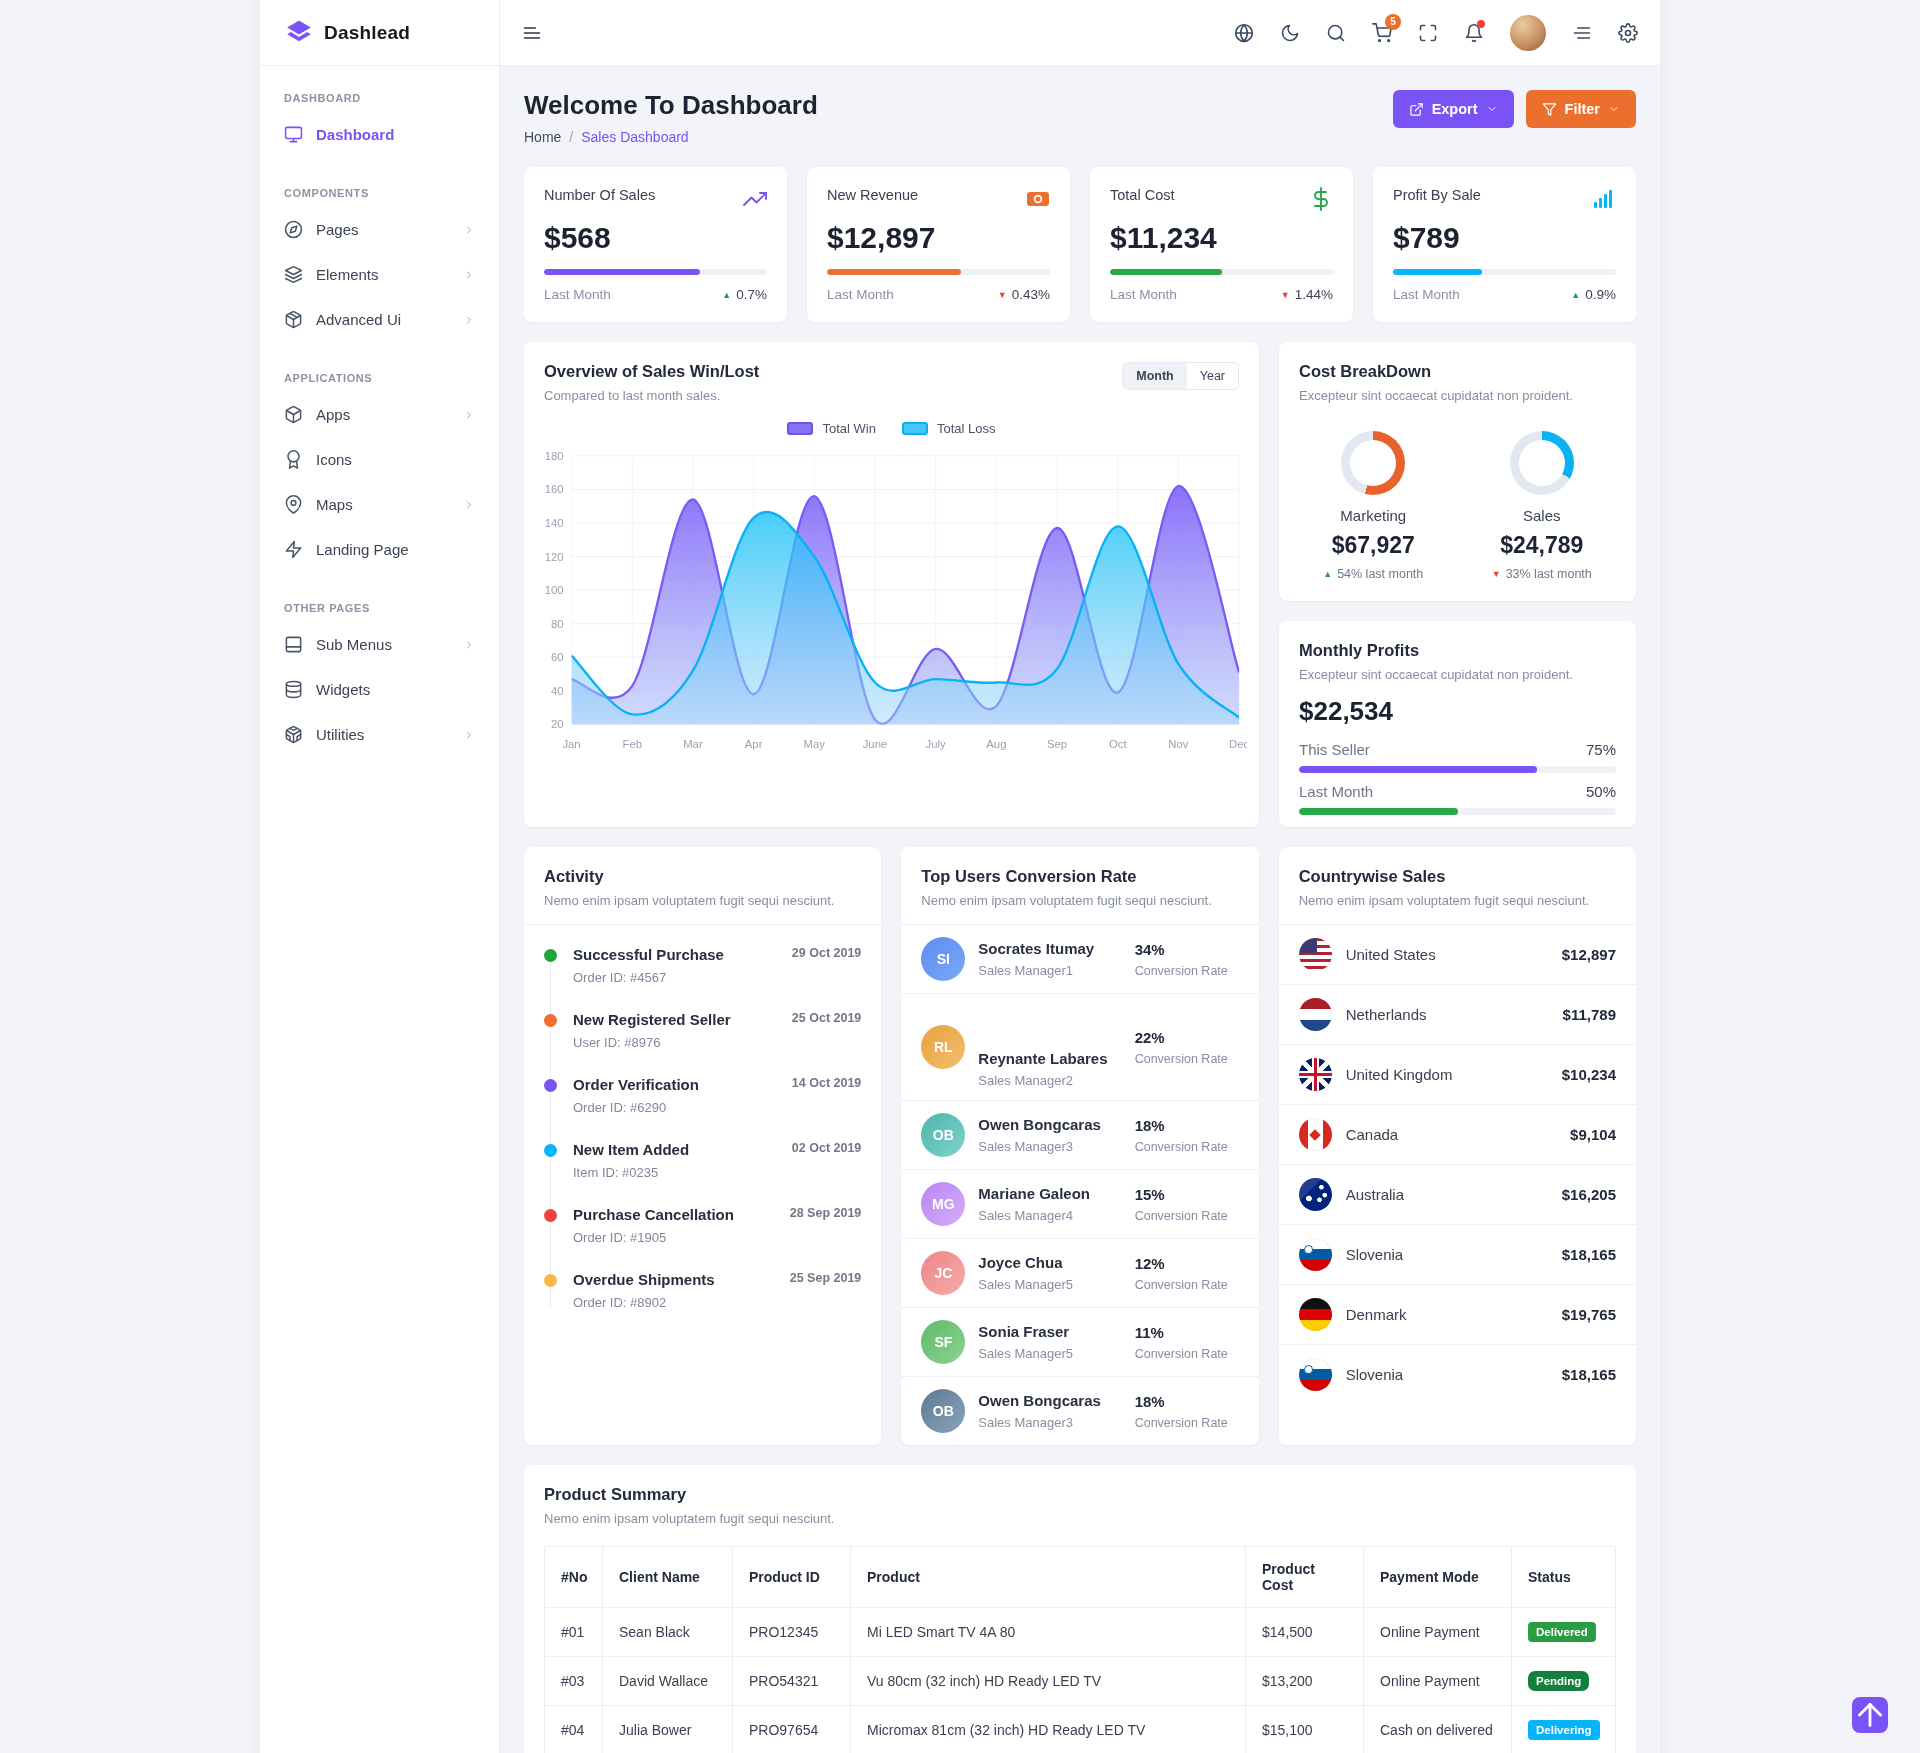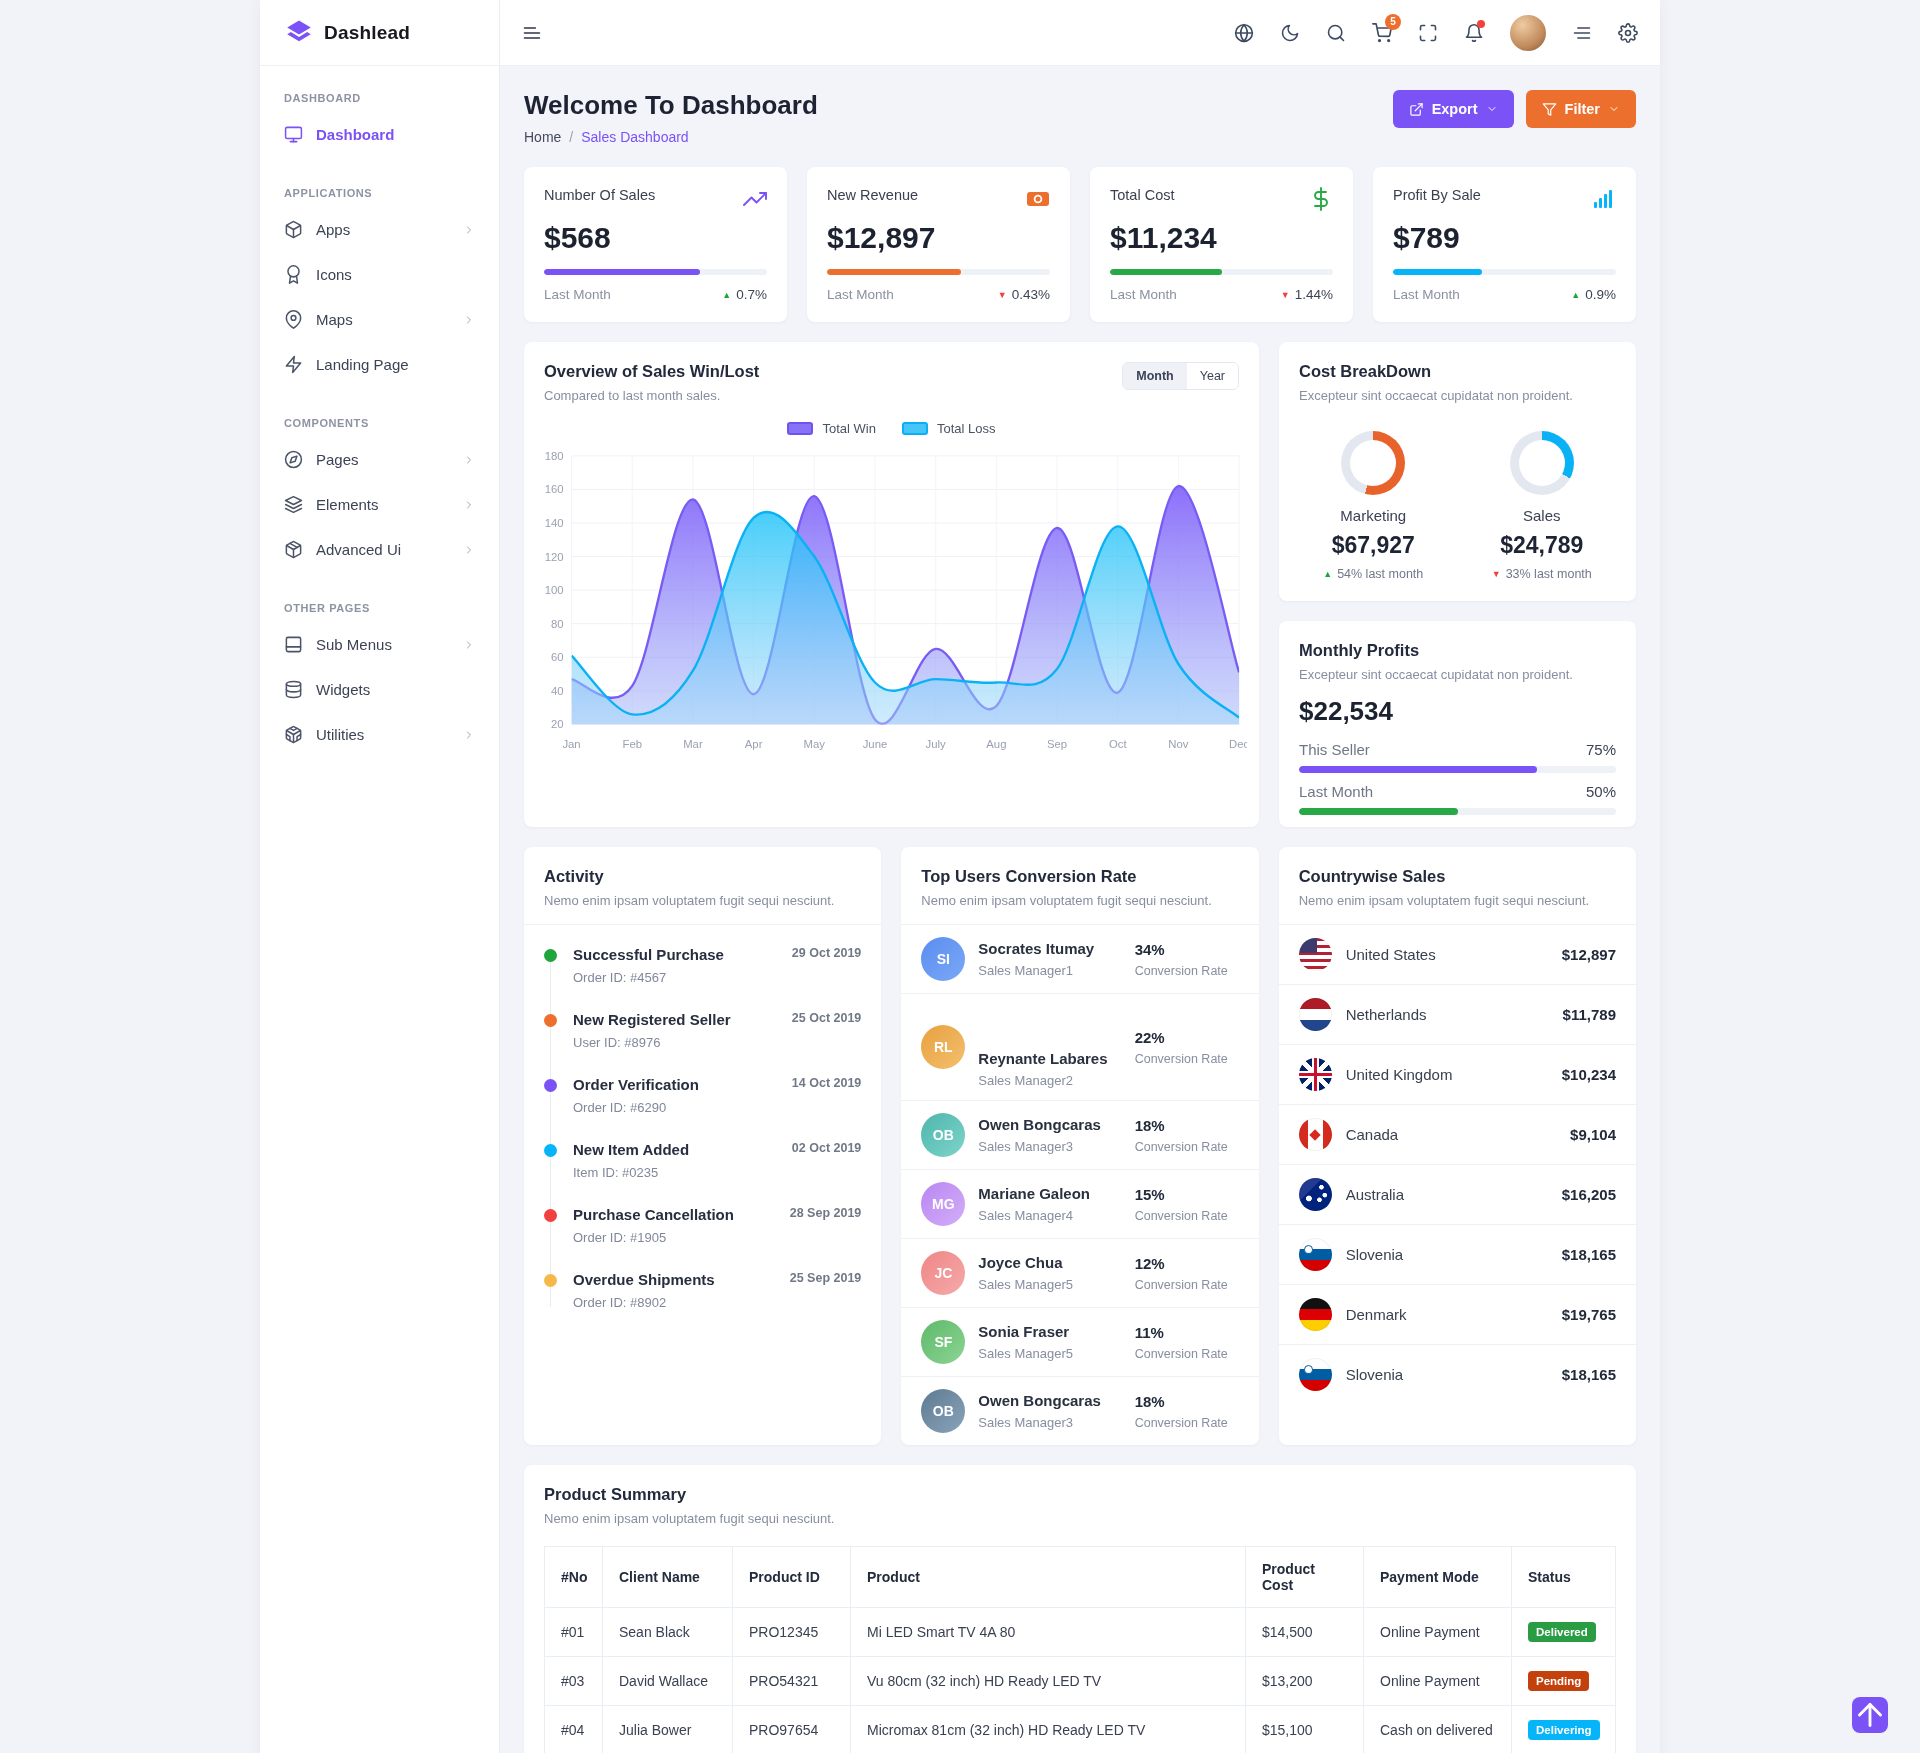--- a/index.html
+++ b/index.html
@@ -166,83 +166,20 @@
               </span>
               <span>Dashboard</span>
               <span class="chev" data-show="false">
                 <svg viewBox="0 0 24 24" fill="none" stroke="currentColor" stroke-width="1.9" stroke-linecap="round" stroke-linejoin="round" style="width:100%;height:100%">
                   <polyline points="9 18 15 12 9 6"></polyline>
                 </svg>
               </span>
             </div>
           </div>
         <div class="side-section">
-          <div class="side-label">APPLICATIONS</div>
-
-            <div class="side-item" data-active="false">
-              <span class="si-icon">
-                <svg viewBox="0 0 24 24" fill="none" stroke="currentColor" stroke-width="1.9" stroke-linecap="round" stroke-linejoin="round" style="width:100%;height:100%">
-                  <path d="M21 16V8a2 2 0 0 0-1-1.73l-7-4a2 2 0 0 0-2 0l-7 4A2 2 0 0 0 3 8v8a2 2 0 0 0 1 1.73l7 4a2 2 0 0 0 2 0l7-4A2 2 0 0 0 21 16z"></path>
-                  <polyline points="3.27 6.96 12 12.01 20.73 6.96"></polyline>
-                  <line x1="12" y1="22.08" x2="12" y2="12"></line>
-                </svg>
-              </span>
-              <span>Apps</span>
-              <span class="chev" data-show="true">
-                <svg viewBox="0 0 24 24" fill="none" stroke="currentColor" stroke-width="1.9" stroke-linecap="round" stroke-linejoin="round" style="width:100%;height:100%">
-                  <polyline points="9 18 15 12 9 6"></polyline>
-                </svg>
-              </span>
-            </div>
-
-            <div class="side-item" data-active="false">
-              <span class="si-icon">
-                <svg viewBox="0 0 24 24" fill="none" stroke="currentColor" stroke-width="1.9" stroke-linecap="round" stroke-linejoin="round" style="width:100%;height:100%">
-                  <circle cx="12" cy="8" r="7"></circle>
-                  <polyline points="8.21 13.89 7 23 12 20 17 23 15.79 13.88"></polyline>
-                </svg>
-              </span>
-              <span>Icons</span>
-              <span class="chev" data-show="false">
-                <svg viewBox="0 0 24 24" fill="none" stroke="currentColor" stroke-width="1.9" stroke-linecap="round" stroke-linejoin="round" style="width:100%;height:100%">
-                  <polyline points="9 18 15 12 9 6"></polyline>
-                </svg>
-              </span>
-            </div>
-
-            <div class="side-item" data-active="false">
-              <span class="si-icon">
-                <svg viewBox="0 0 24 24" fill="none" stroke="currentColor" stroke-width="1.9" stroke-linecap="round" stroke-linejoin="round" style="width:100%;height:100%">
-                  <path d="M21 10c0 7-9 13-9 13s-9-6-9-13a9 9 0 0 1 18 0z"></path>
-                  <circle cx="12" cy="10" r="3"></circle>
-                </svg>
-              </span>
-              <span>Maps</span>
-              <span class="chev" data-show="true">
-                <svg viewBox="0 0 24 24" fill="none" stroke="currentColor" stroke-width="1.9" stroke-linecap="round" stroke-linejoin="round" style="width:100%;height:100%">
-                  <polyline points="9 18 15 12 9 6"></polyline>
-                </svg>
-              </span>
-            </div>
-
-            <div class="side-item" data-active="false">
-              <span class="si-icon">
-                <svg viewBox="0 0 24 24" fill="none" stroke="currentColor" stroke-width="1.9" stroke-linecap="round" stroke-linejoin="round" style="width:100%;height:100%">
-                  <polygon points="13 2 3 14 12 14 11 22 21 10 12 10 13 2"></polygon>
-                </svg>
-              </span>
-              <span>Landing Page</span>
-              <span class="chev" data-show="false">
-                <svg viewBox="0 0 24 24" fill="none" stroke="currentColor" stroke-width="1.9" stroke-linecap="round" stroke-linejoin="round" style="width:100%;height:100%">
-                  <polyline points="9 18 15 12 9 6"></polyline>
-                </svg>
-              </span>
-            </div>
-          </div>
-        <div class="side-section">
           <div class="side-label">COMPONENTS</div>
 
             <div class="side-item" data-active="false">
               <span class="si-icon">
                 <svg viewBox="0 0 24 24" fill="none" stroke="currentColor" stroke-width="1.9" stroke-linecap="round" stroke-linejoin="round" style="width:100%;height:100%">
                   <circle cx="12" cy="12" r="10"></circle>
                   <polygon points="16.24 7.76 14.12 14.12 7.76 16.24 9.88 9.88 16.24 7.76"></polygon>
                 </svg>
               </span>
               <span>Pages</span>
@@ -273,20 +210,83 @@
               <span class="si-icon">
                 <svg viewBox="0 0 24 24" fill="none" stroke="currentColor" stroke-width="1.9" stroke-linecap="round" stroke-linejoin="round" style="width:100%;height:100%">
                   <path d="M16.5 9.4 7.5 4.21"></path>
                   <path d="M21 16V8a2 2 0 0 0-1-1.73l-7-4a2 2 0 0 0-2 0l-7 4A2 2 0 0 0 3 8v8a2 2 0 0 0 1 1.73l7 4a2 2 0 0 0 2 0l7-4A2 2 0 0 0 21 16z"></path>
                   <polyline points="3.27 6.96 12 12.01 20.73 6.96"></polyline>
                   <line x1="12" y1="22.08" x2="12" y2="12"></line>
                 </svg>
               </span>
               <span>Advanced Ui</span>
               <span class="chev" data-show="true">
+                <svg viewBox="0 0 24 24" fill="none" stroke="currentColor" stroke-width="1.9" stroke-linecap="round" stroke-linejoin="round" style="width:100%;height:100%">
+                  <polyline points="9 18 15 12 9 6"></polyline>
+                </svg>
+              </span>
+            </div>
+          </div>
+        <div class="side-section">
+          <div class="side-label">APPLICATIONS</div>
+
+            <div class="side-item" data-active="false">
+              <span class="si-icon">
+                <svg viewBox="0 0 24 24" fill="none" stroke="currentColor" stroke-width="1.9" stroke-linecap="round" stroke-linejoin="round" style="width:100%;height:100%">
+                  <path d="M21 16V8a2 2 0 0 0-1-1.73l-7-4a2 2 0 0 0-2 0l-7 4A2 2 0 0 0 3 8v8a2 2 0 0 0 1 1.73l7 4a2 2 0 0 0 2 0l7-4A2 2 0 0 0 21 16z"></path>
+                  <polyline points="3.27 6.96 12 12.01 20.73 6.96"></polyline>
+                  <line x1="12" y1="22.08" x2="12" y2="12"></line>
+                </svg>
+              </span>
+              <span>Apps</span>
+              <span class="chev" data-show="true">
+                <svg viewBox="0 0 24 24" fill="none" stroke="currentColor" stroke-width="1.9" stroke-linecap="round" stroke-linejoin="round" style="width:100%;height:100%">
+                  <polyline points="9 18 15 12 9 6"></polyline>
+                </svg>
+              </span>
+            </div>
+
+            <div class="side-item" data-active="false">
+              <span class="si-icon">
+                <svg viewBox="0 0 24 24" fill="none" stroke="currentColor" stroke-width="1.9" stroke-linecap="round" stroke-linejoin="round" style="width:100%;height:100%">
+                  <circle cx="12" cy="8" r="7"></circle>
+                  <polyline points="8.21 13.89 7 23 12 20 17 23 15.79 13.88"></polyline>
+                </svg>
+              </span>
+              <span>Icons</span>
+              <span class="chev" data-show="false">
+                <svg viewBox="0 0 24 24" fill="none" stroke="currentColor" stroke-width="1.9" stroke-linecap="round" stroke-linejoin="round" style="width:100%;height:100%">
+                  <polyline points="9 18 15 12 9 6"></polyline>
+                </svg>
+              </span>
+            </div>
+
+            <div class="side-item" data-active="false">
+              <span class="si-icon">
+                <svg viewBox="0 0 24 24" fill="none" stroke="currentColor" stroke-width="1.9" stroke-linecap="round" stroke-linejoin="round" style="width:100%;height:100%">
+                  <path d="M21 10c0 7-9 13-9 13s-9-6-9-13a9 9 0 0 1 18 0z"></path>
+                  <circle cx="12" cy="10" r="3"></circle>
+                </svg>
+              </span>
+              <span>Maps</span>
+              <span class="chev" data-show="true">
+                <svg viewBox="0 0 24 24" fill="none" stroke="currentColor" stroke-width="1.9" stroke-linecap="round" stroke-linejoin="round" style="width:100%;height:100%">
+                  <polyline points="9 18 15 12 9 6"></polyline>
+                </svg>
+              </span>
+            </div>
+
+            <div class="side-item" data-active="false">
+              <span class="si-icon">
+                <svg viewBox="0 0 24 24" fill="none" stroke="currentColor" stroke-width="1.9" stroke-linecap="round" stroke-linejoin="round" style="width:100%;height:100%">
+                  <polygon points="13 2 3 14 12 14 11 22 21 10 12 10 13 2"></polygon>
+                </svg>
+              </span>
+              <span>Landing Page</span>
+              <span class="chev" data-show="false">
                 <svg viewBox="0 0 24 24" fill="none" stroke="currentColor" stroke-width="1.9" stroke-linecap="round" stroke-linejoin="round" style="width:100%;height:100%">
                   <polyline points="9 18 15 12 9 6"></polyline>
                 </svg>
               </span>
             </div>
           </div>
         <div class="side-section">
           <div class="side-label">OTHER PAGES</div>
 
             <div class="side-item" data-active="false">
@@ -966,21 +966,21 @@
                   </tr>
 
 
                   <tr>
                     <td>#03</td>
                     <td>David Wallace</td>
                     <td>PRO54321</td>
                     <td>Vu 80cm (32 inch) HD Ready LED TV</td>
                     <td>$13,200</td>
                     <td>Online Payment</td>
-                    <td><span class="badge" style="background: #c2410c;">Pending</span></td>
+                    <td><span class="badge" style="background: #15803d; border-radius: 7px;">Pending</span></td>
                   </tr>
 
                   <tr>
                     <td>#04</td>
                     <td>Julia Bower</td>
                     <td>PRO97654</td>
                     <td>Micromax 81cm (32 inch) HD Ready LED TV</td>
                     <td>$15,100</td>
                     <td>Cash on delivered</td>
                     <td><span class="badge" style="background: rgb(6, 181, 249);">Delivering</span></td>

